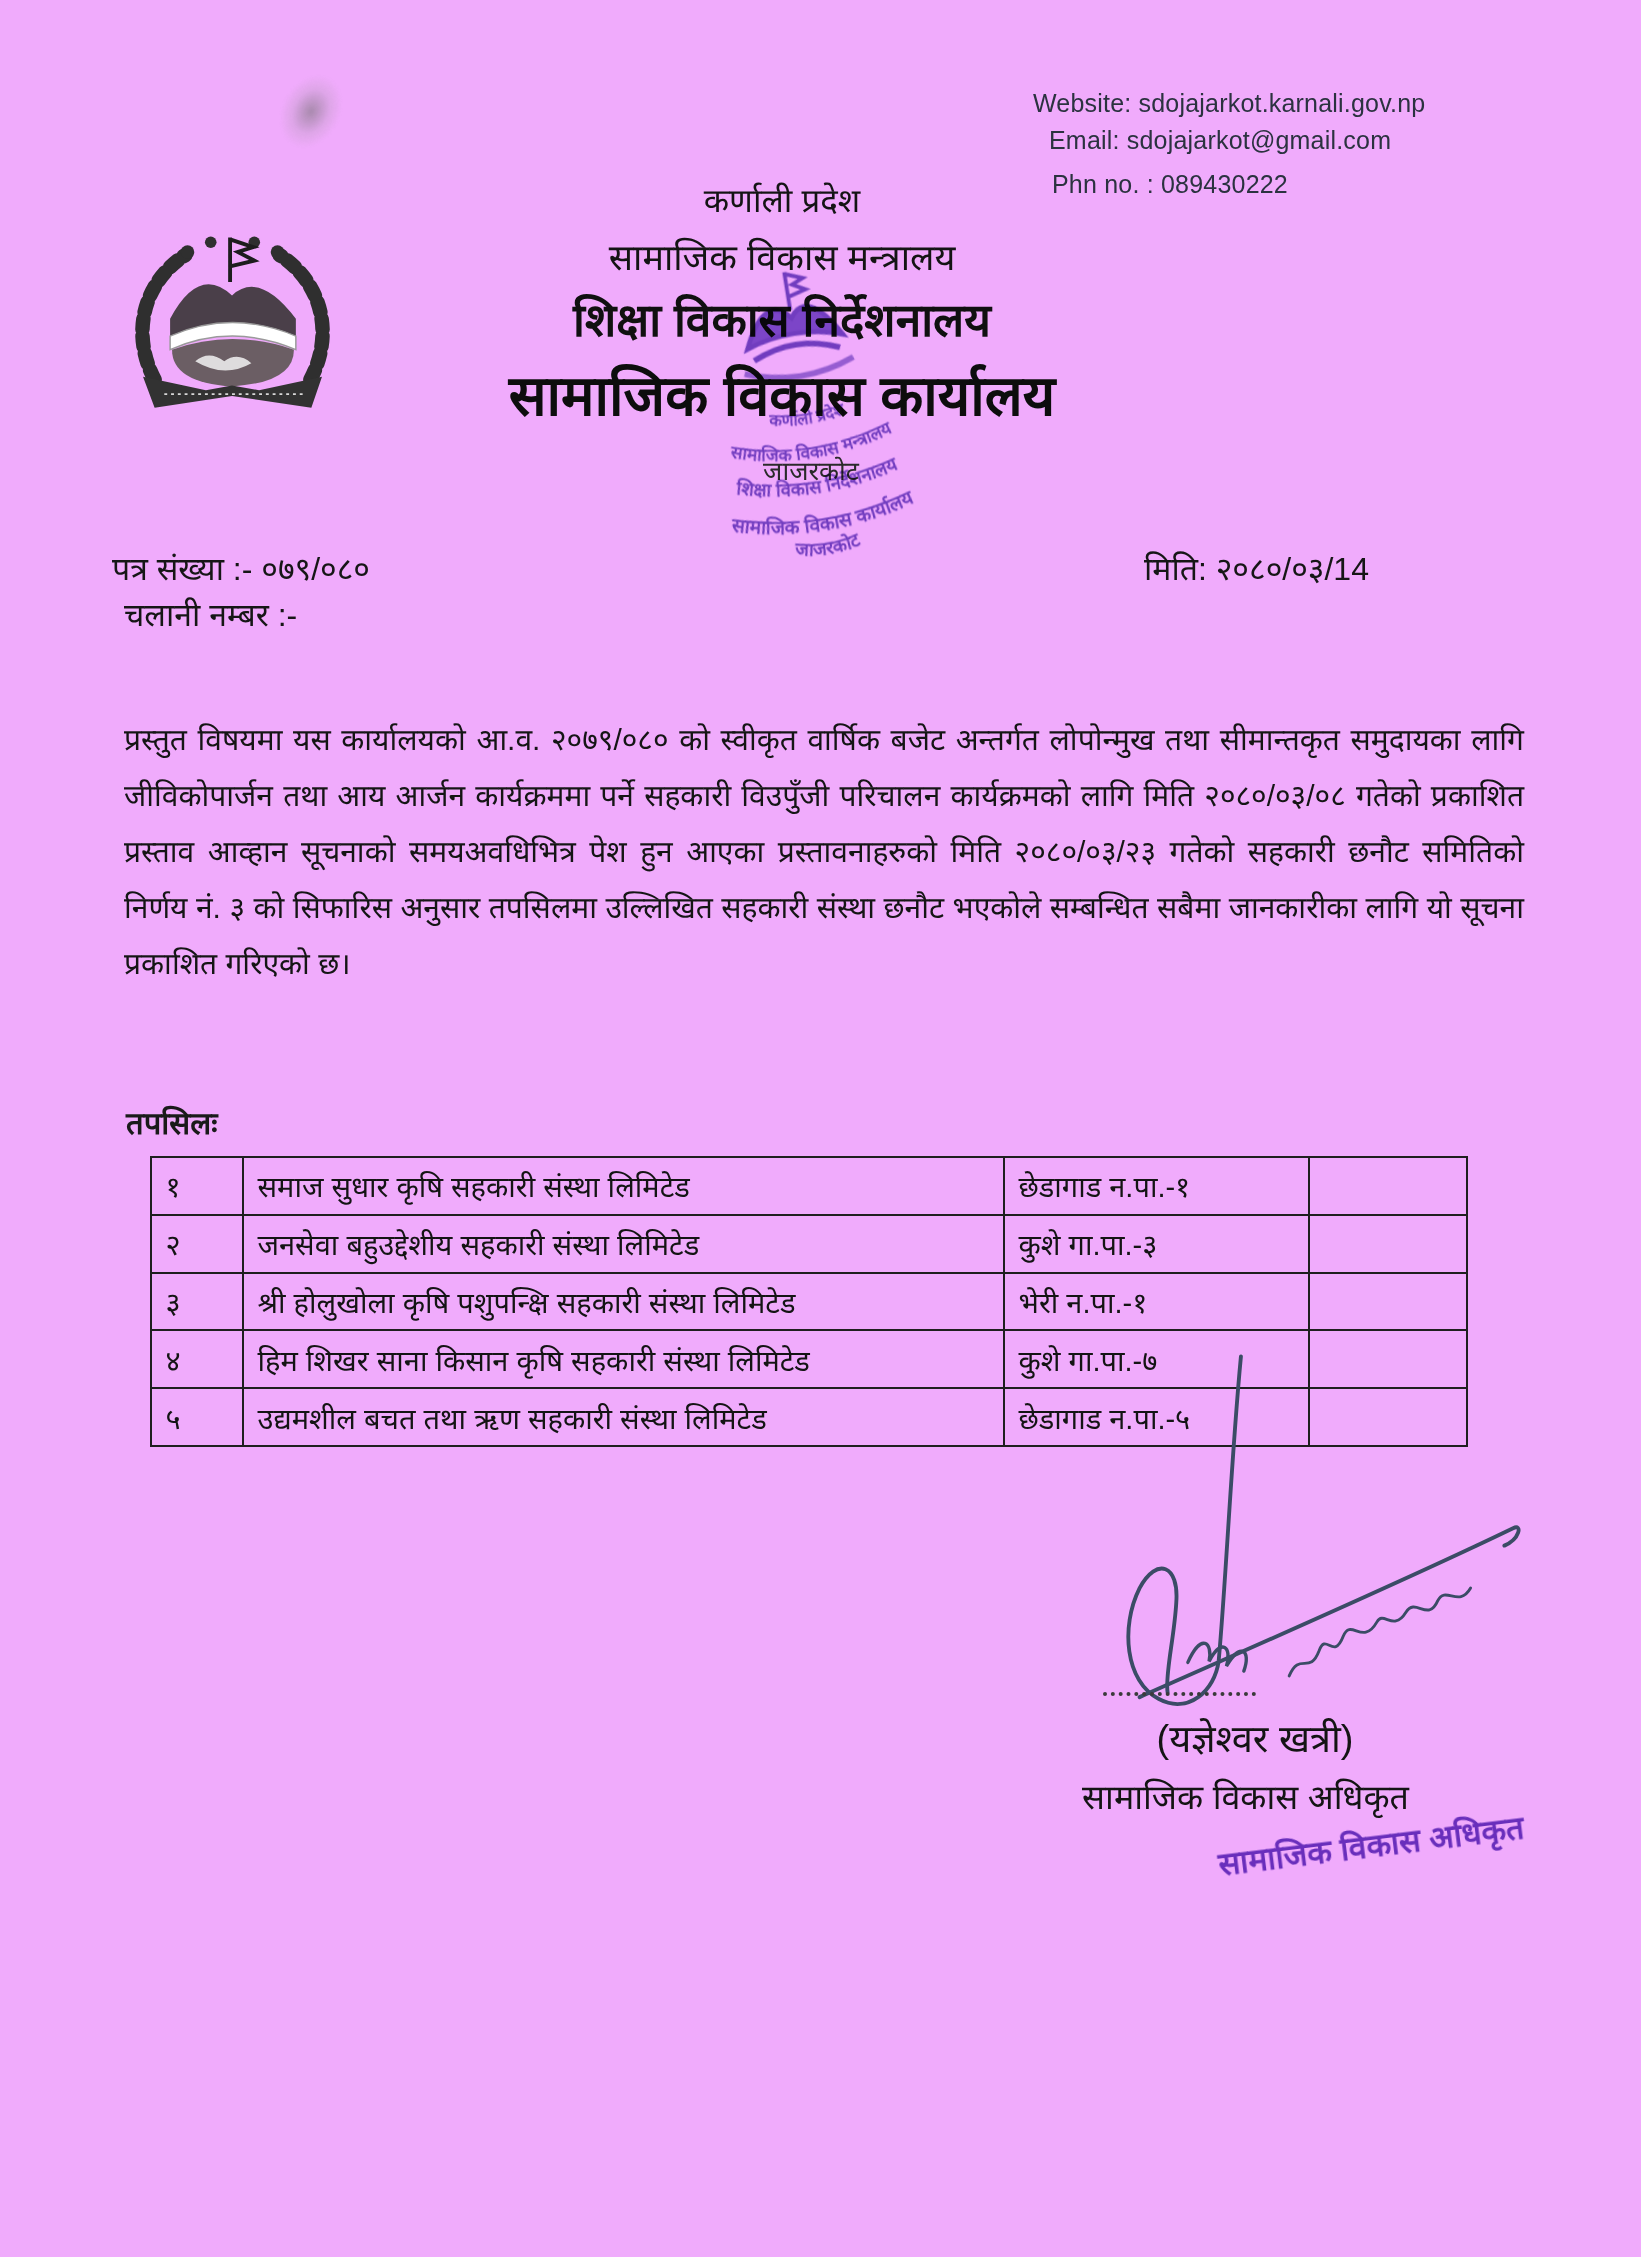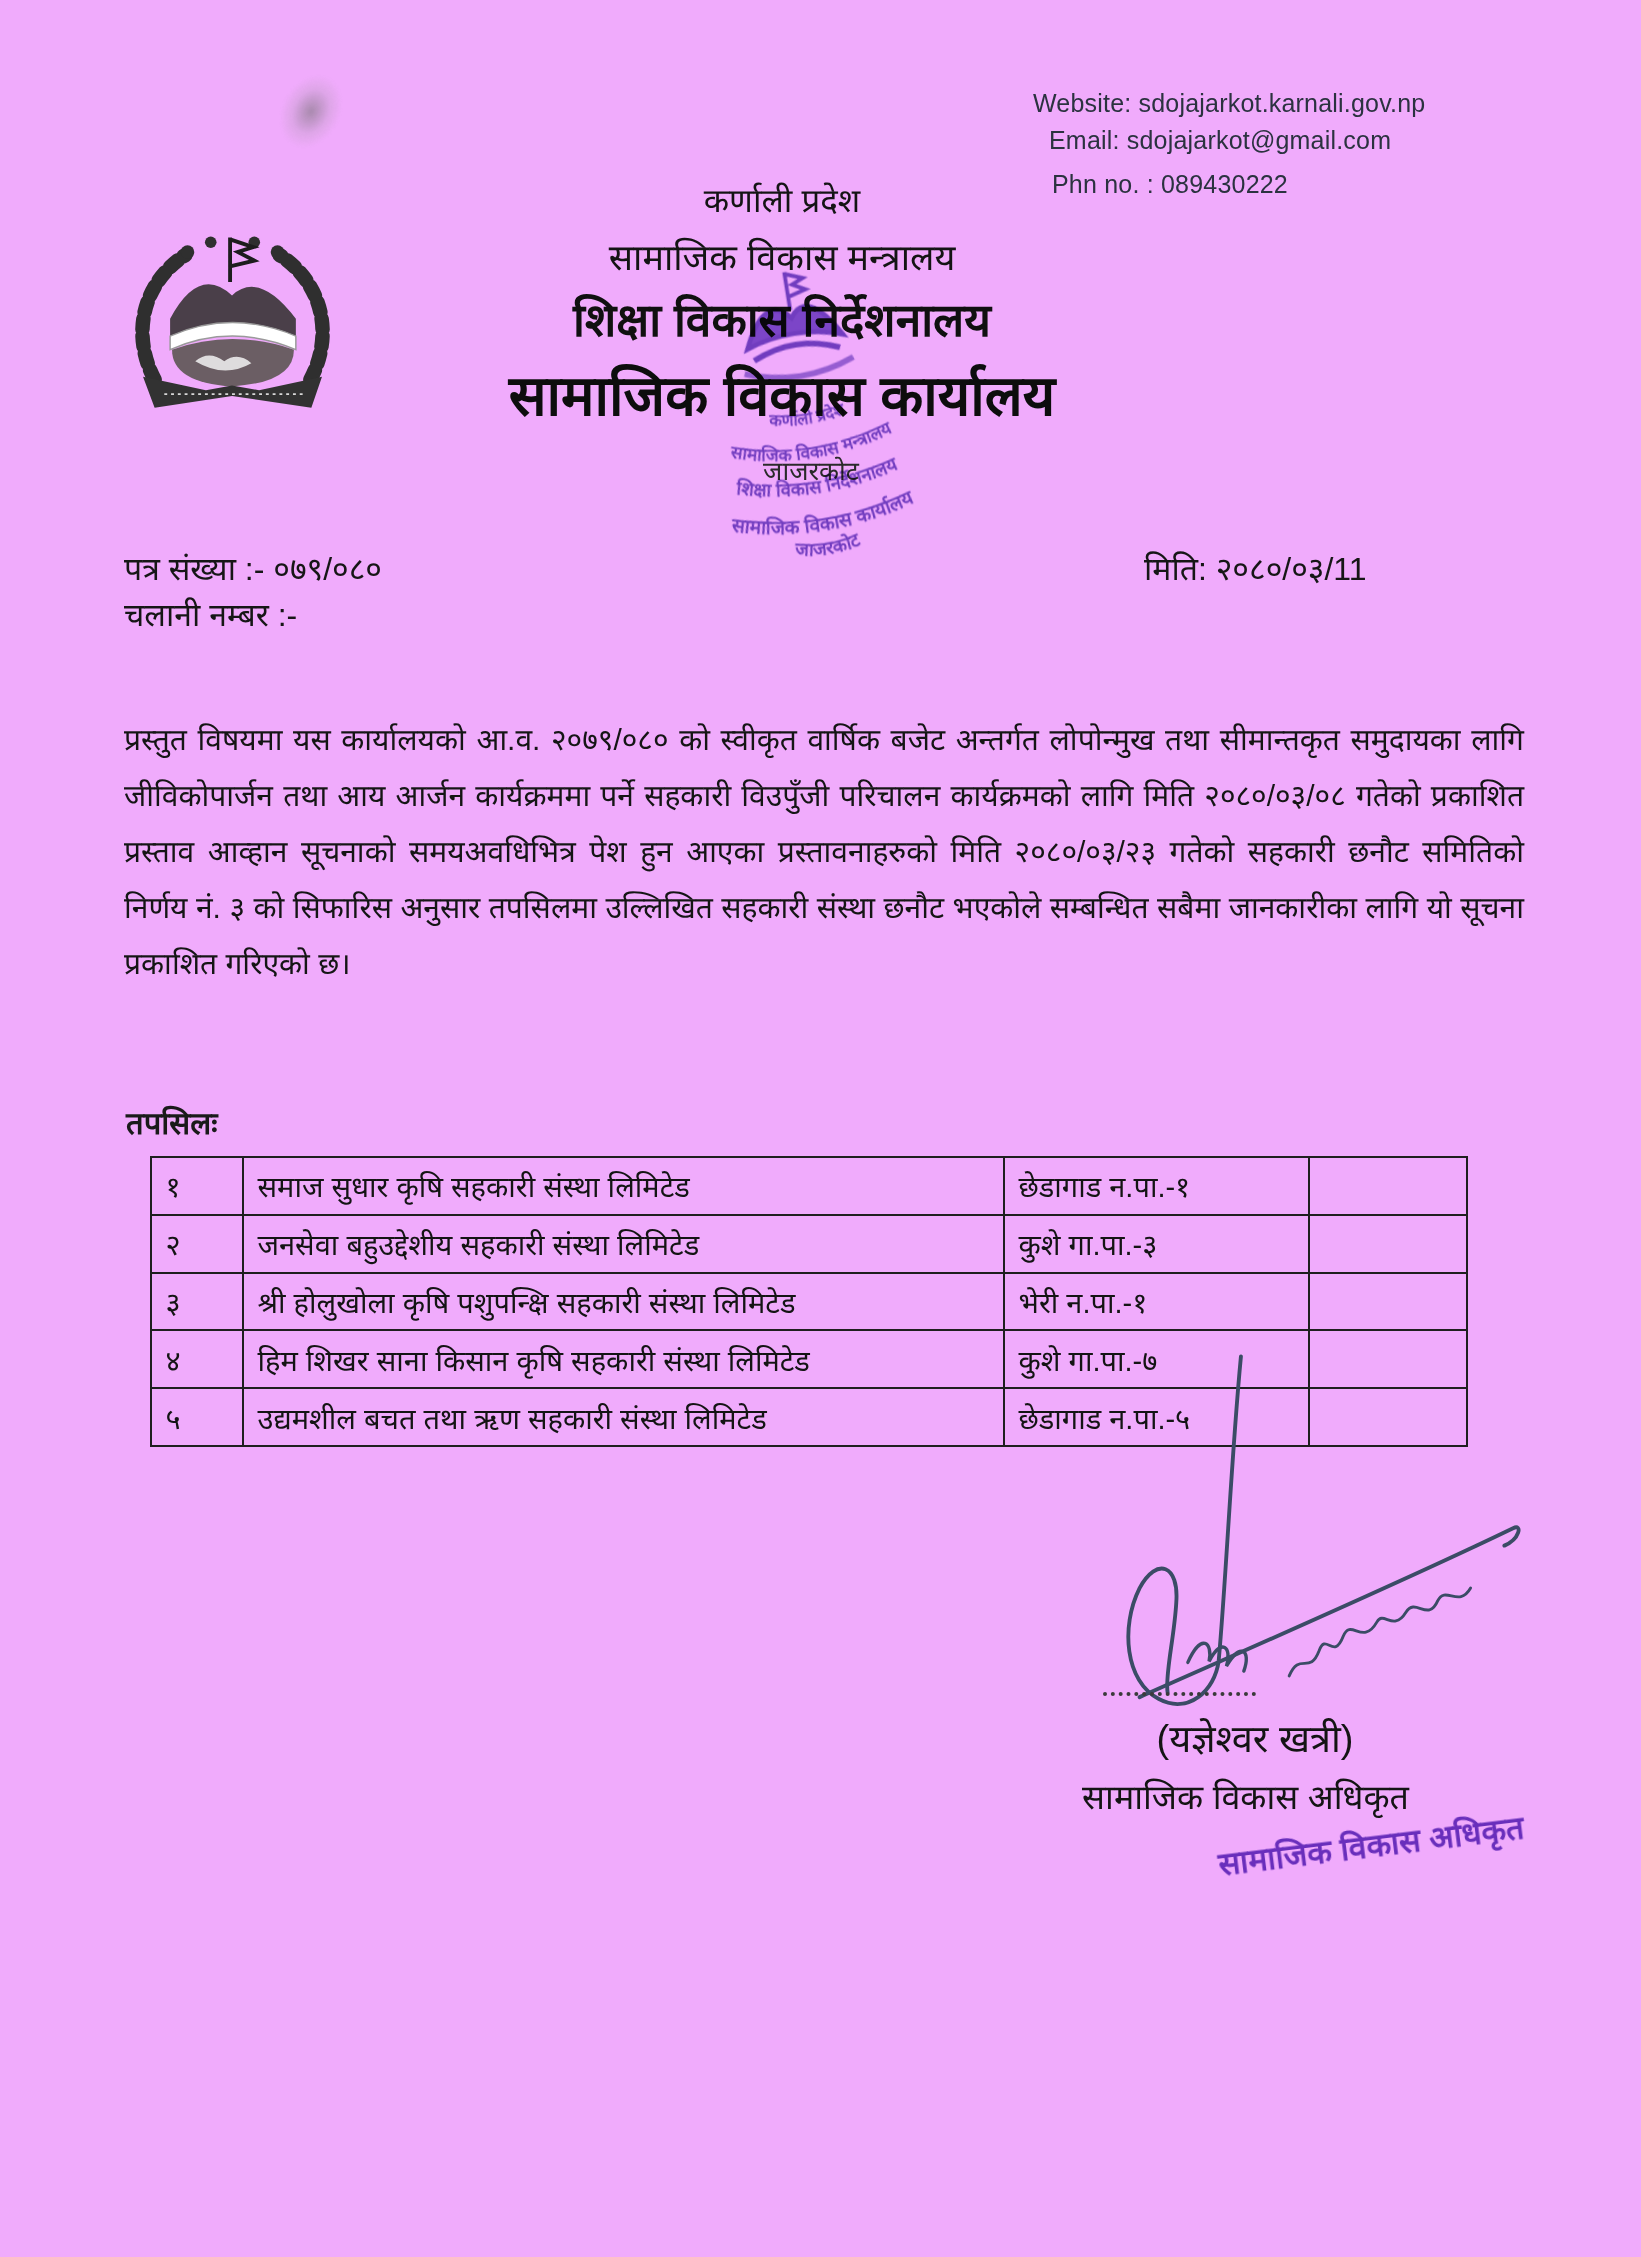--- a/index.html
+++ b/index.html
@@ -119,22 +119,22 @@
           <text font-size="17"><textPath href="#arc1" startOffset="50%">कर्णाली प्रदेश</textPath></text>
           <text font-size="18"><textPath href="#arc2" startOffset="50%">सामाजिक विकास मन्त्रालय</textPath></text>
           <text font-size="19"><textPath href="#arc3" startOffset="50%">शिक्षा विकास निर्देशनालय</textPath></text>
           <text font-size="20"><textPath href="#arc4" startOffset="50%">सामाजिक विकास कार्यालय</textPath></text>
           <text font-size="19"><textPath href="#arc5" startOffset="50%">जाजरकोट</textPath></text>
         </g>
       </g>
     </svg>
   </div>
 
-  <div class="abs dev meta" style="left:124px;top:546px;">पत्र संख्या :- ०७९/०८०</div>
-  <div class="abs dev meta" style="left:1144px;top:546px;">मिति: २०८०/०३/11</div>
+  <div class="abs dev meta" style="left:112px;top:546px;">पत्र संख्या :- ०७९/०८०</div>
+  <div class="abs dev meta" style="left:1144px;top:546px;">मिति: २०८०/०३/14</div>
   <div class="abs dev meta" style="left:124px;top:592px;">चलानी नम्बर :-</div>
 
 
   <div class="abs dev body-par" style="left:124px;top:712px;">प्रस्तुत विषयमा यस कार्यालयको आ.व. २०७९/०८० को स्वीकृत वार्षिक बजेट अन्तर्गत लोपोन्मुख तथा सीमान्तकृत समुदायका लागि जीविकोपार्जन तथा आय आर्जन कार्यक्रममा पर्ने सहकारी विउपुँजी परिचालन कार्यक्रमको लागि मिति २०८०/०३/०८ गतेको प्रकाशित प्रस्ताव आव्हान सूचनाको समयअवधिभित्र पेश हुन आएका प्रस्तावनाहरुको मिति २०८०/०३/२३ गतेको सहकारी छनौट समितिको निर्णय नं. ३ को सिफारिस अनुसार तपसिलमा उल्लिखित सहकारी संस्था छनौट भएकोले सम्बन्धित सबैमा जानकारीका लागि यो सूचना प्रकाशित गरिएको छ।</div>
 
   <div class="abs dev tapasil" style="left:126px;top:1101px;">तपसिलः</div>
 
   <div class="abs" style="left:150px;top:1156px;">
     <table class="sel dev">
       <colgroup>

